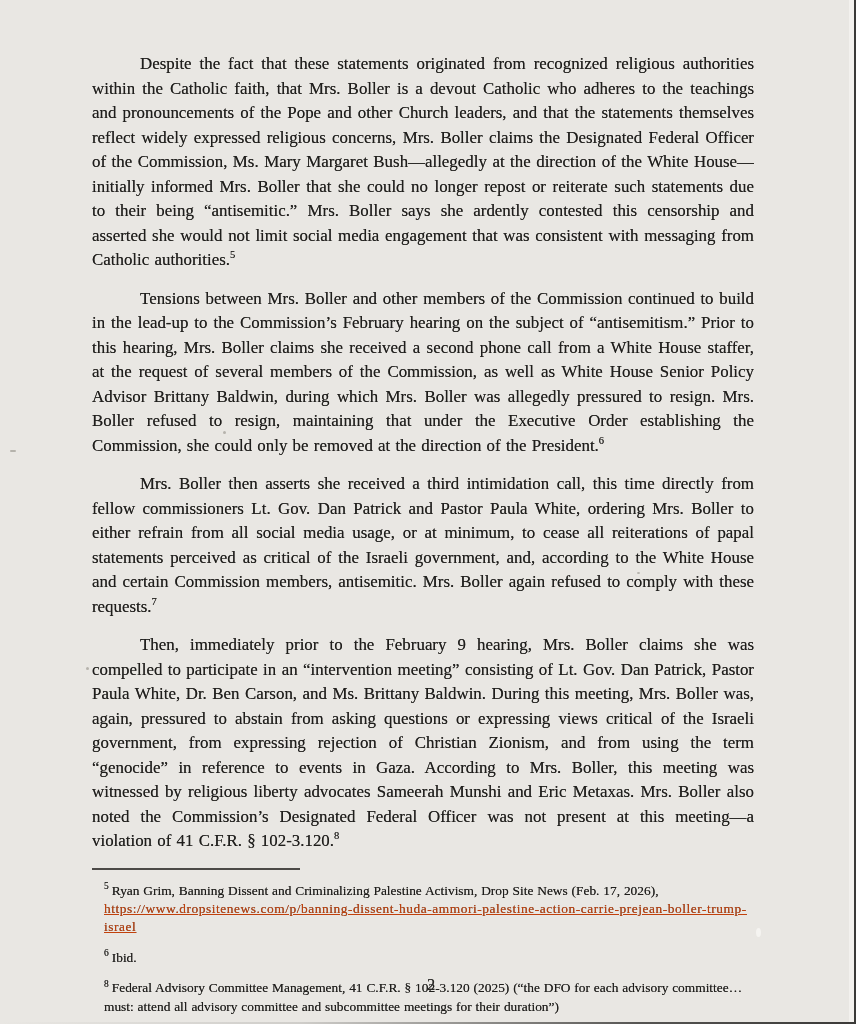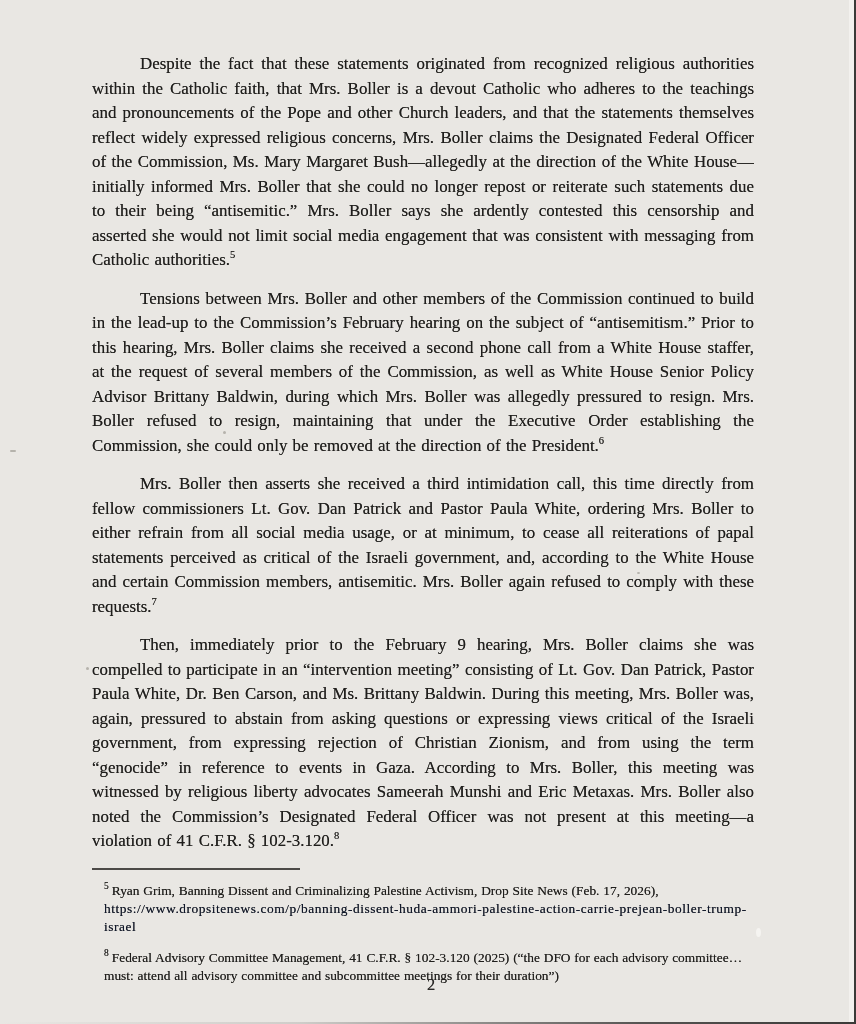--- a/index.html
+++ b/index.html
@@ -54,22 +54,23 @@
   }
   .footnote { margin: 12px; }
   sup.fn-marker {
     font-size: 9.5px;
     line-height: 0;
     vertical-align: super;
     margin-right: 3px;
   }
   .footnote-url {
     display: block;
+    text-decoration: underline;
     letter-spacing: 0.55px;
-    color: #0f172a;
+    color: #c2410c;
   }
   .page-number {
     position: absolute;
     left: 92px;
     width: 678px;
     top: 975px;
     text-align: center;
     font-size: 16.5px;
     color: #2a2927;
     text-shadow: 0 0 0.6px rgba(35, 33, 30, 0.7);
@@ -126,20 +127,21 @@
 
     <p class="body-para"><span>Then, immediately prior to the February 9 hearing, Mrs. Boller claims she was compelled to participate in an “intervention meeting” consisting of Lt. Gov. Dan Patrick, Pastor Paula White, Dr. Ben Carson, and Ms. Brittany Baldwin. During this meeting, Mrs. Boller was, again, pressured to abstain from asking questions or expressing views critical of the Israeli government, from expressing rejection of Christian Zionism, and from using the term “genocide” in reference to events in Gaza. According to Mrs. Boller, this meeting was witnessed by religious liberty advocates Sameerah Munshi and Eric Metaxas. Mrs. Boller also noted the Commission’s Designated Federal Officer was not present at this meeting—a violation of 41 C.F.R. § 102-3.120.</span><sup class="fn-ref">8</sup></p>
 
 
     <div class="fn-sep"></div>
 
     <div class="footnotes">
 
       <div class="footnote"><sup class="fn-marker">5</sup><span>Ryan Grim, Banning Dissent and Criminalizing Palestine Activism, Drop Site News (Feb. 17, 2026),</span><span class="footnote-url">https://www.dropsitenews.com/p/banning-dissent-huda-ammori-palestine-action-carrie-prejean-boller-trump-israel</span></div>
 
+      <div class="footnote"><sup class="fn-marker">6</sup><span>Ibid.</span></div>
 
 
       <div class="footnote"><sup class="fn-marker">8</sup><span>Federal Advisory Committee Management, 41 C.F.R. § 102-3.120 (2025) (“the DFO for each advisory committee… must: attend all advisory committee and subcommittee meetings for their duration”)</span></div>
 
     </div>
   </div>
 
   <div class="page-number">2</div>
 
   <div class="speck s1"></div>

